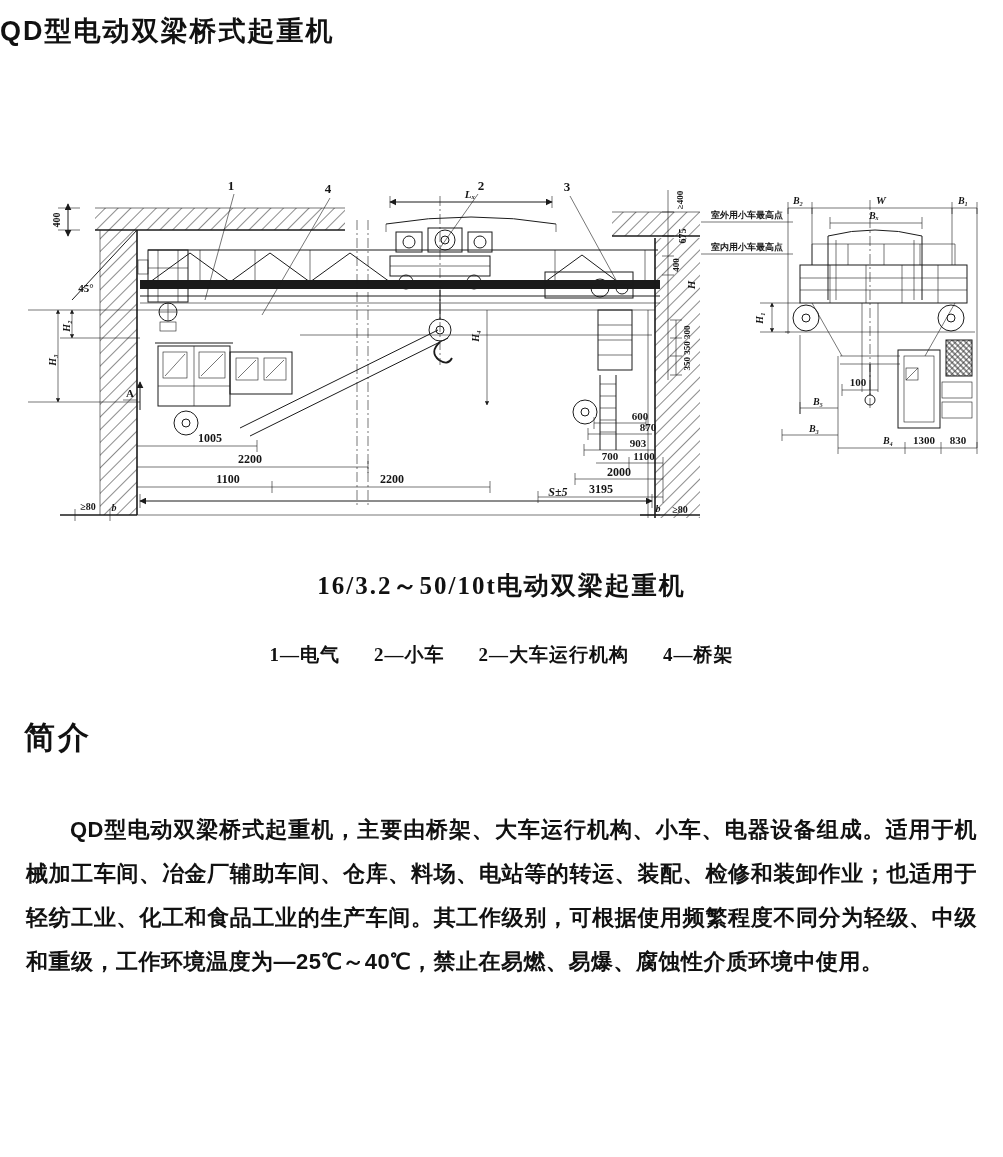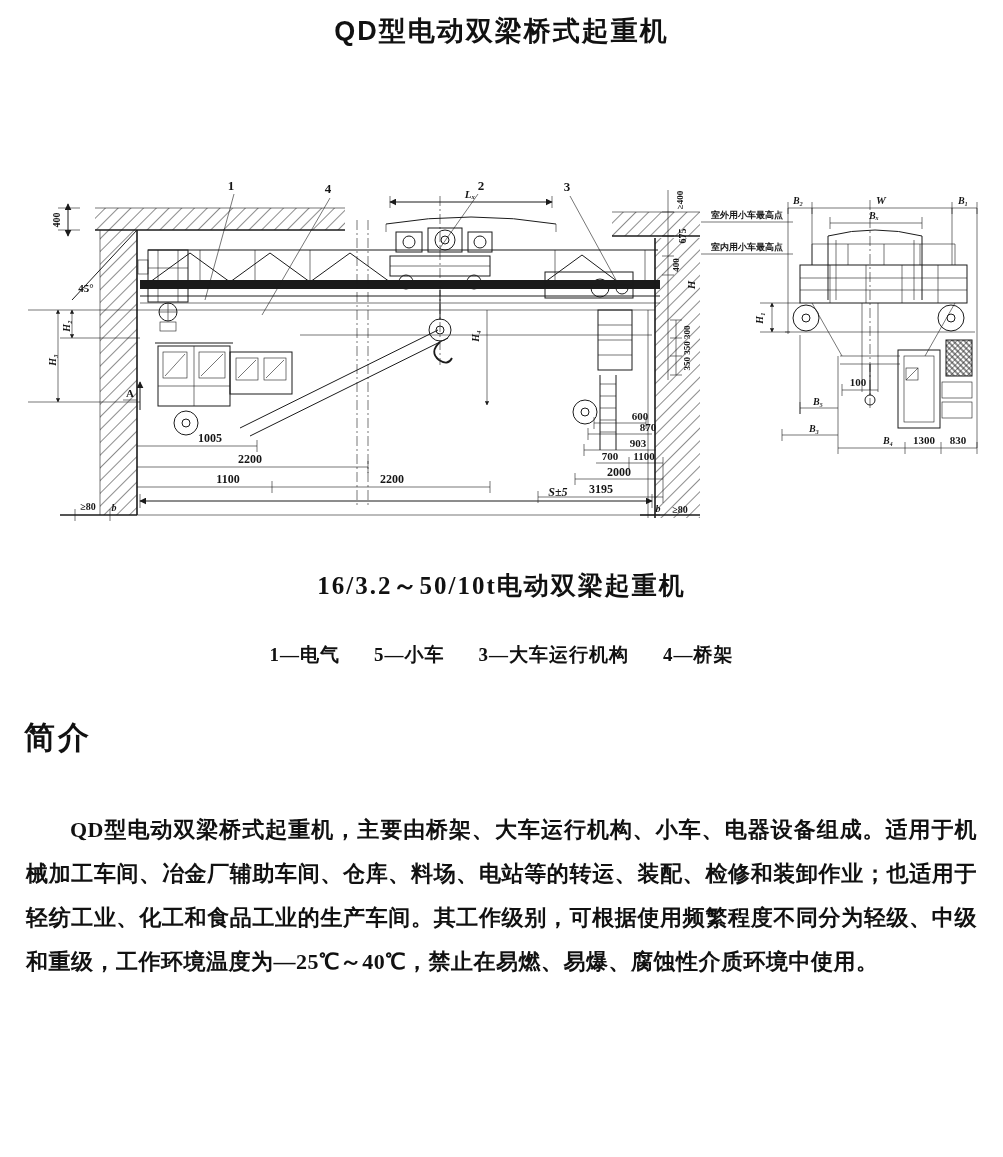--- a/index.html
+++ b/index.html
@@ -1,30 +1,30 @@
 <!DOCTYPE html>
 <html><head>
 <meta charset="utf-8">
 <style>
   html,body{margin:0;padding:0;background:#ffffff;}
   body{width:1003px;height:1157px;overflow:hidden;color:#111;
        font-family:"Liberation Sans",sans-serif;}
-  .title{margin:14px 0 0 0;text-align:center;font-size:27px;line-height:34px;
+  .title{margin:14px 0 0 0;text-align:left;font-size:27px;line-height:34px;
          font-weight:bold;letter-spacing:2px;}
   svg.fig{display:block;margin-top:112px;}
   svg.fig text{fill:#161616;font-family:"Liberation Serif",serif;text-anchor:middle;}
   .caption{margin-top:14px;text-align:center;font-size:25px;font-weight:bold;
            font-family:"Liberation Serif",serif;letter-spacing:2px;}
   .legend{margin-top:40px;display:flex;justify-content:center;gap:34px;
           font-size:19px;font-weight:bold;font-family:"Liberation Serif",serif;
           letter-spacing:1px;}
   .sec-head{margin:50px 0 0 24px;font-size:31px;line-height:40px;font-weight:bold;
             letter-spacing:3px;}
   .body-text{margin:50px 26px 0 26px;font-size:22px;line-height:44px;
-             font-weight:bold;text-align:justify;letter-spacing:0.5px;font-family:Liberation Serif, serif;}
+             font-weight:bold;text-align:justify;letter-spacing:0.5px;}
   .body-text p{margin:0;text-indent:2em;}
   
   .ink{stroke:#1b1b1b;fill:none;stroke-width:1;}
   .bold{stroke-width:1.6;}
   .thin{stroke-width:0.6;}
   .cl{stroke-dasharray:10 3 2 3;stroke-width:0.6;}
   .solidfill{fill:#1b1b1b;stroke:none;}
 </style>
 </head>
 <body>
@@ -358,22 +358,22 @@
       <text x="888" y="284" font-size="10" font-style="italic" font-weight="bold">B₄</text>
       <text x="924" y="284" font-size="11" font-weight="bold">1300</text>
       <text x="958" y="284" font-size="11" font-weight="bold">830</text>
     </g>
 </svg>
 
 <div class="caption">16/3.2～50/10t电动双梁起重机</div>
 
 <div class="legend">
   <span>1—电气</span>
-  <span>5—小车</span>
-  <span>3—大车运行机构</span>
+  <span>2—小车</span>
+  <span>2—大车运行机构</span>
   <span>4—桥架</span>
 </div>
 
 <h2 class="sec-head">简介</h2>
 
 <div class="body-text">
   <p>QD型电动双梁桥式起重机，主要由桥架、大车运行机构、小车、电器设备组成。适用于机械加工车间、冶金厂辅助车间、仓库、料场、电站等的转运、装配、检修和装卸作业；也适用于轻纺工业、化工和食品工业的生产车间。其工作级别，可根据使用频繁程度不同分为轻级、中级和重级，工作环境温度为—25℃～40℃，禁止在易燃、易爆、腐蚀性介质环境中使用。</p>
 </div>
 
 </body></html>

